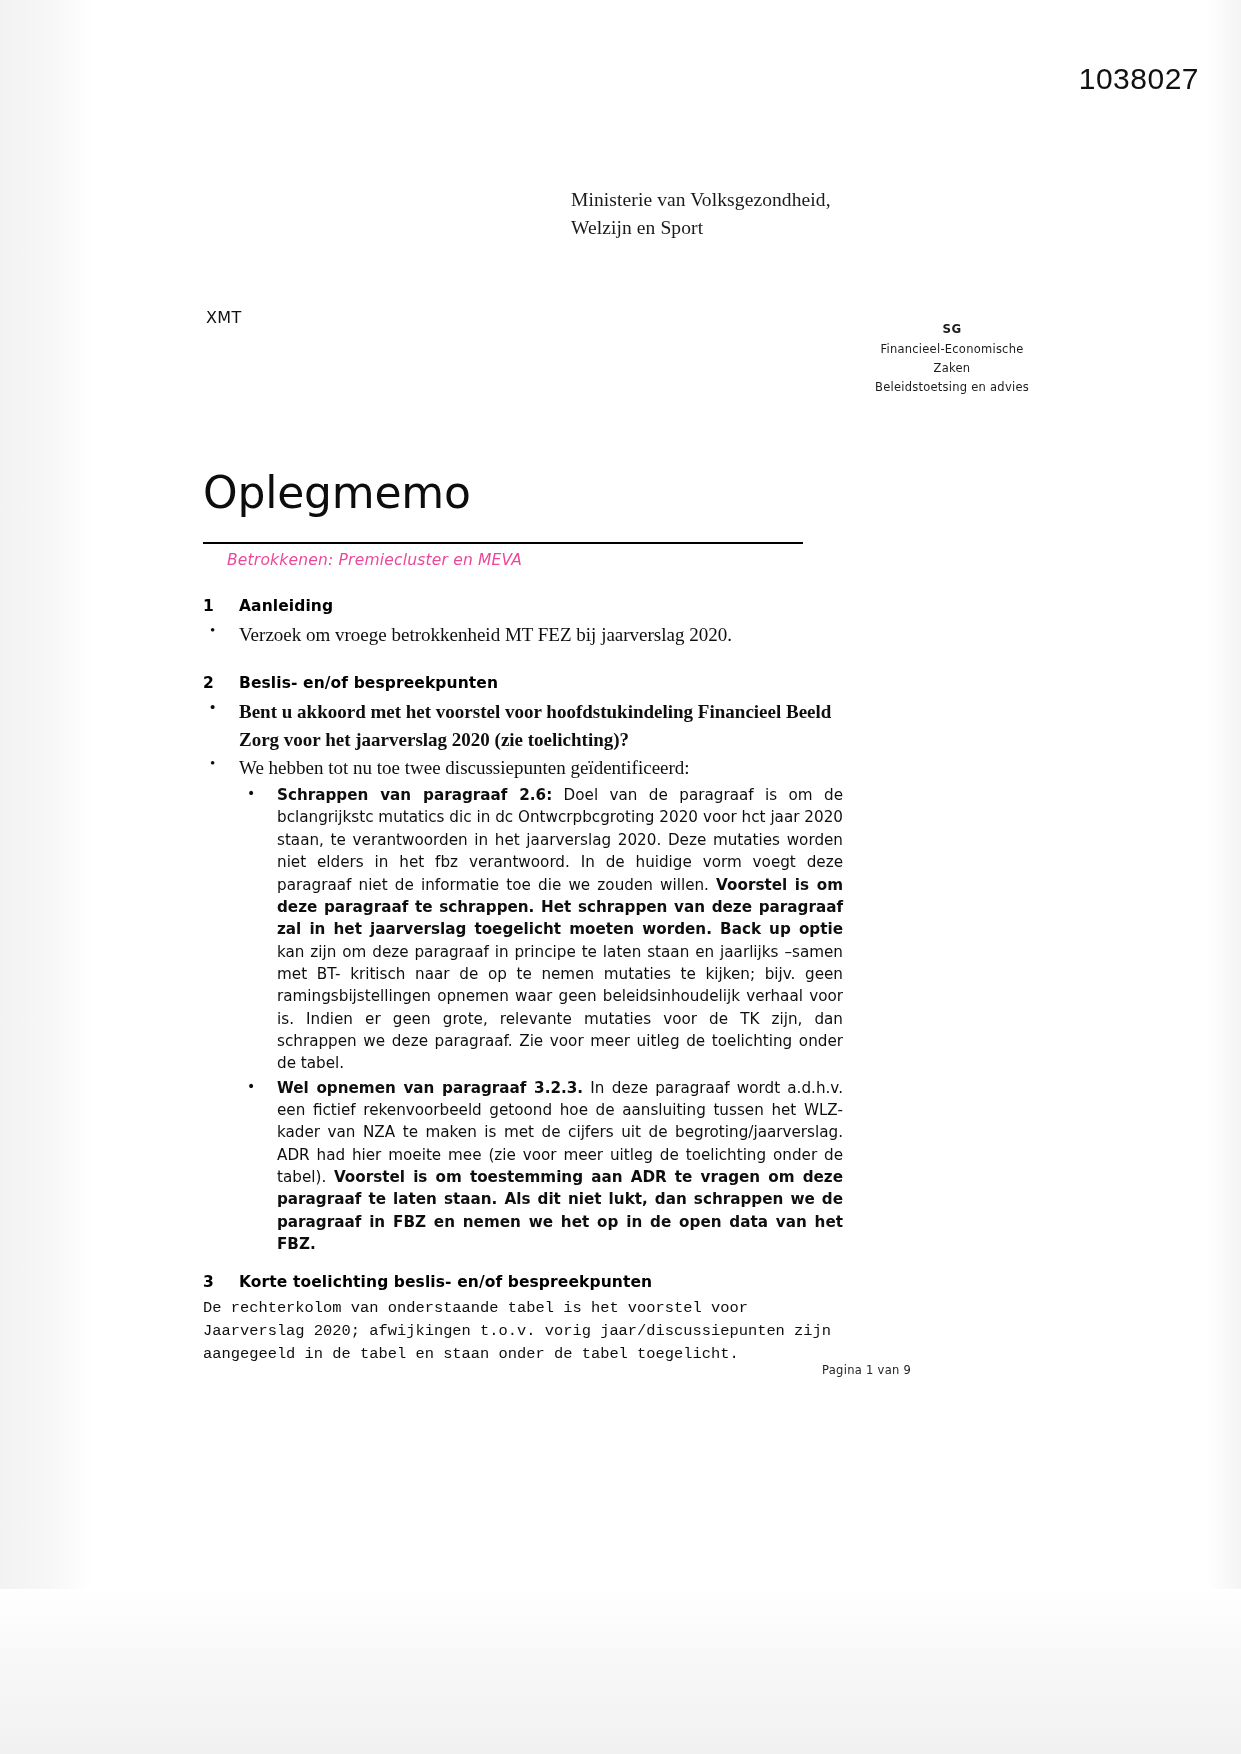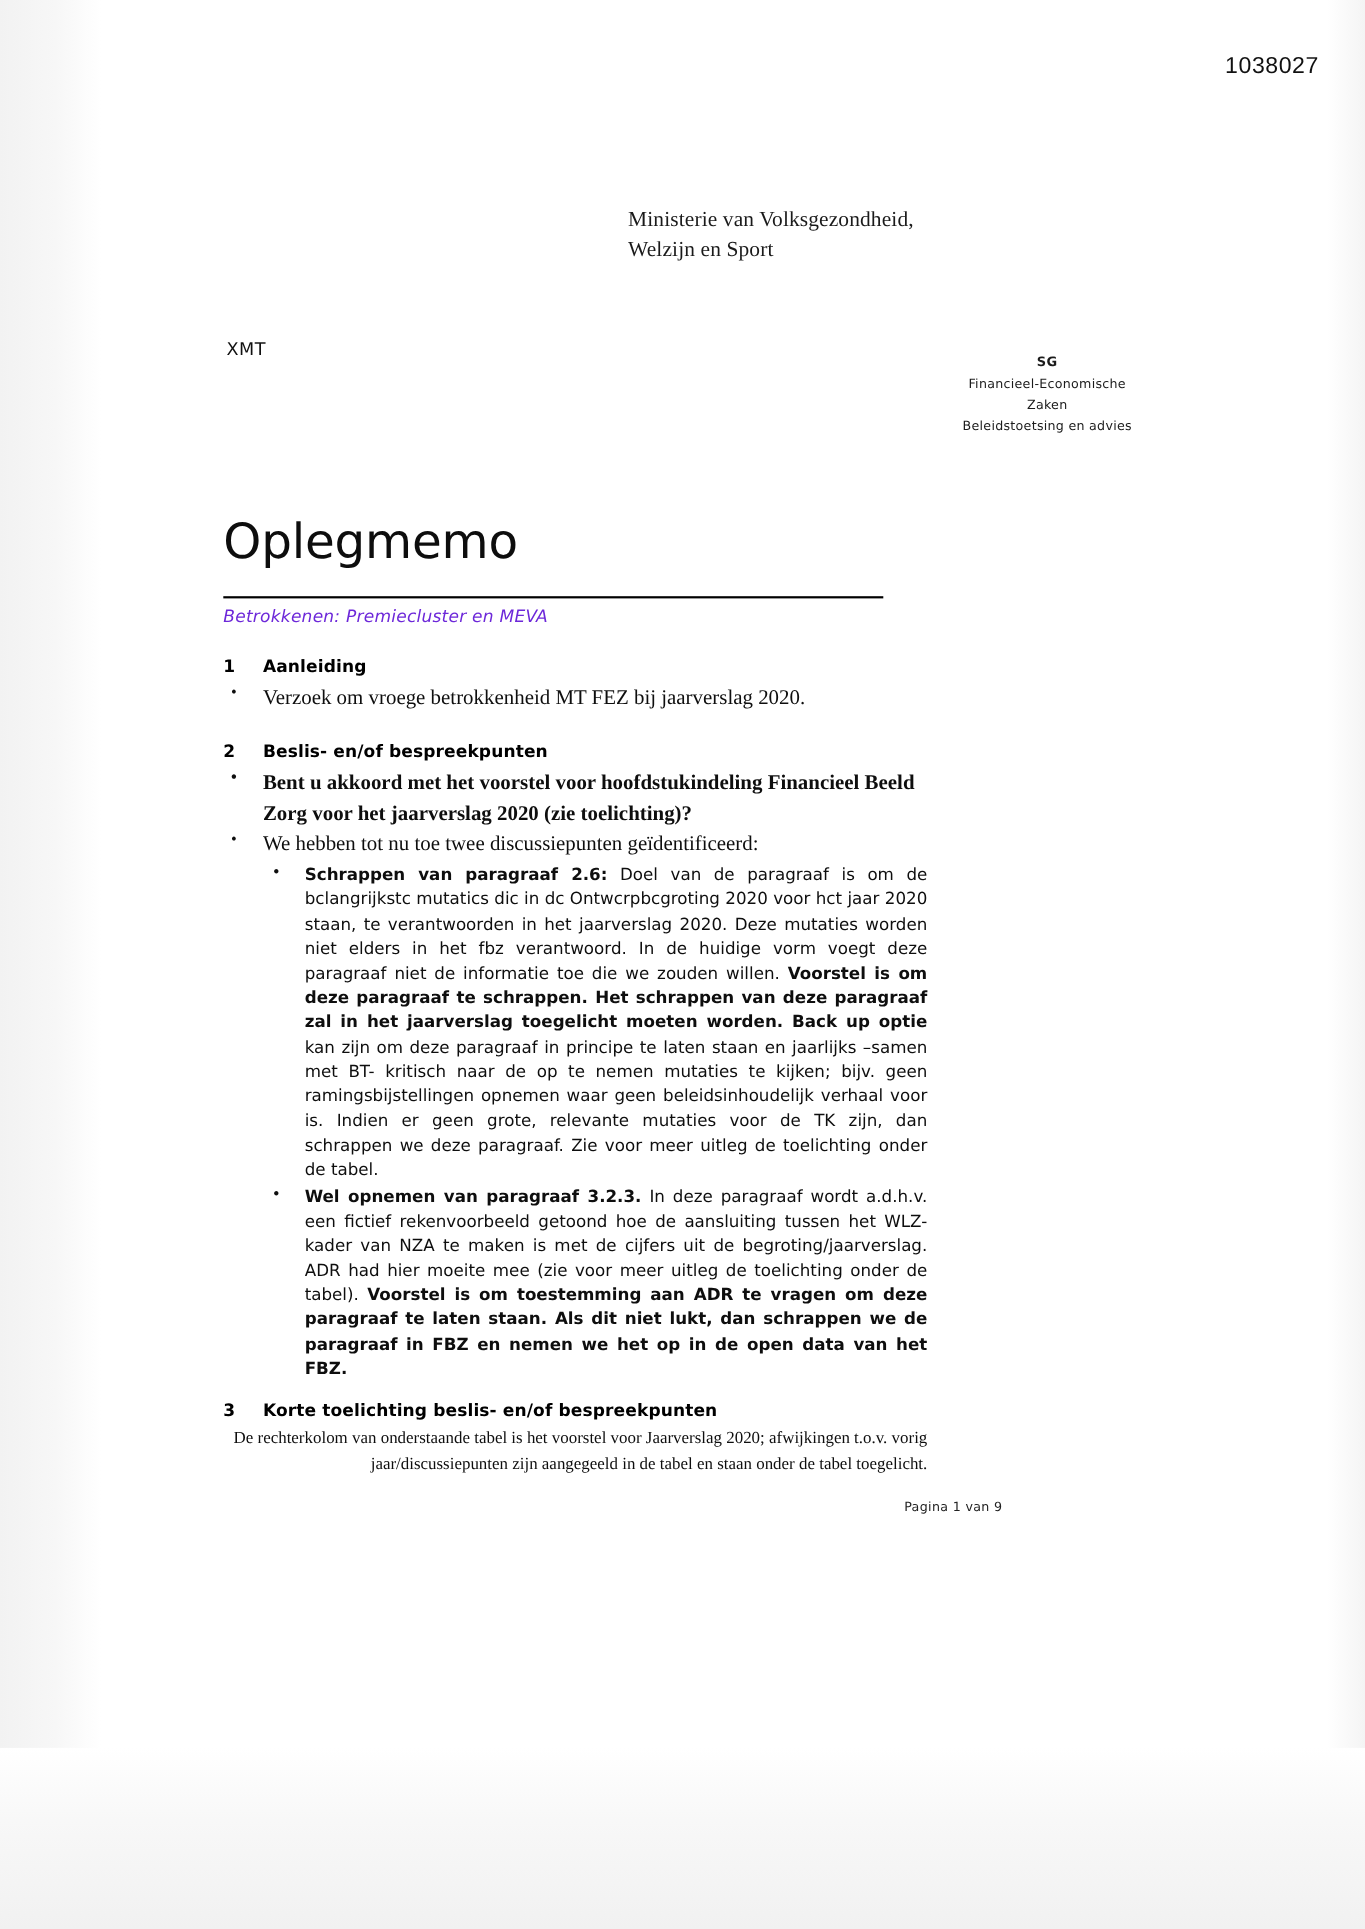--- a/index.html
+++ b/index.html
@@ -41,23 +41,23 @@
     position: absolute;
     right: 0; top: 0;
     width: 34px; height: 100%;
     background: linear-gradient(to left, #f4f4f4 0%, #ffffff 100%);
     pointer-events: none;
   }
 
   .doc-number {
     position: absolute;
     right: 42px;
-    top: 48px;
+    top: 62px;
     font-family: "Liberation Sans", sans-serif;
-    font-size: 21px;
+    font-size: 30px;
     letter-spacing: 0.5px;
     color: #111;
   }
 
   .ministry-block {
     position: absolute;
     left: 571px;
     top: 186px;
     font-family: "Liberation Serif", serif;
     font-size: 19.5px;
@@ -116,22 +116,23 @@
     border-top: 2px solid #000;
     margin: 0 0 7px 0;
     width: 600px;
   }
 
   .betrokkenen {
     font-family: "DejaVu Sans", sans-serif;
     font-style: italic;
     font-size: 15.5px;
     letter-spacing: 0.2px;
-    color: #6d28d9;
+    color: #ec4899;
     margin-bottom: 28px;
+    margin-left: 24px;
   }
 
   .section-heading {
     font-family: "DejaVu Sans", sans-serif;
     font-weight: bold;
     font-size: 15.5px;
     letter-spacing: 0.1px;
     color: #000;
     margin: 0 0 6px 0;
     display: flex;
@@ -186,26 +187,26 @@
     top: -1px;
     font-size: 14px;
   }
 
   .indent-l2 { margin-left: 36px; }
 
   .gap-sm { height: 16px; }
   .gap-md { height: 24px; }
 
   .para {
-    font-family: Liberation Serif, serif;
+    font-family: Liberation Mono, monospace;
     font-size: 15.4px;
     line-height: 1.47;
     color: #0e0e0e;
     margin: 0;
-    text-align: right;
+    text-align: left;
   }
 
   b, strong { font-weight: bold; }
 
   .page-footer {
     position: absolute;
     left: 822px;
     top: 1363px;
     font-family: "DejaVu Sans", sans-serif;
     font-size: 11.5px;

